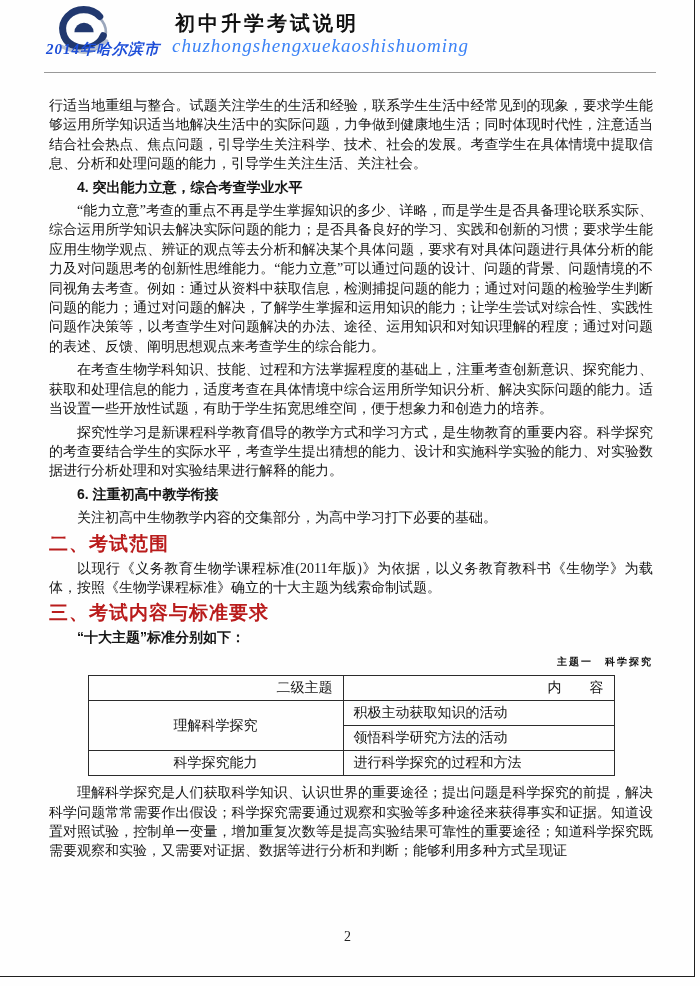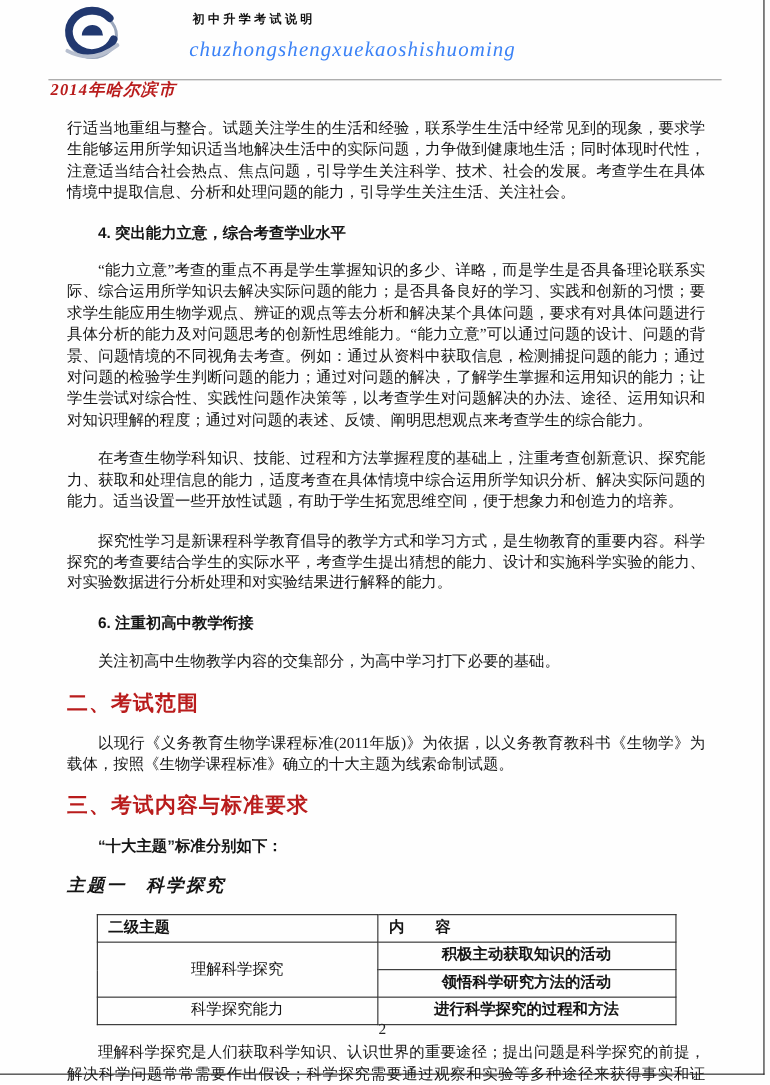--- a/index.html
+++ b/index.html
@@ -12,70 +12,69 @@
   
   .frame-right  { position:absolute; top:0; left:694px; width:1px; height:977px; background:#1f1f1f; }
   .frame-bottom { position:absolute; top:976px; left:0; width:695px; height:1px; background:#1f1f1f; }
 
   
   .header { position:absolute; top:0; left:0; width:100%; height:90px; }
   .logo { position:absolute; left:56px; top:3px; width:56px; height:62px; }
   .doc-title {
     position:absolute; left:175px; top:10px;
     font-family:Liberation Mono, monospace;
-    font-weight:700; font-size:11px; letter-spacing:3px; color:#111;
+    font-weight:700; font-size:20px; letter-spacing:3px; color:#111;
   }
   .year-city {
-    position:absolute; left:46px; top:40px; color:#b91c1c;
-    font-weight:700; font-style:italic; font-size:15px; letter-spacing:1px;margin-top:32px;
+    position:absolute; left:46px; top:40px; color:#1d4ed8;
+    font-weight:700; font-style:italic; font-size:15px; letter-spacing:1px;
   }
   .pinyin {
     position:absolute; left:172px; top:35px; color:#3b82f6;
     font-size:19px; font-style:italic; letter-spacing:1px;
   }
   .header-rule { position:absolute; left:44px; top:72px; width:612px; height:1px; background:#999; }
 
   
   .content {
     position:absolute; left:45px; top:92px; width:612px;
     font-size:14px; line-height:19.4px; text-align:justify;
   }
-  .content p { margin:16px; }
+  .content p { margin:4px; }
   .para { text-indent:2em; }
   .para-noindent { text-indent:0; }
   .h-num {
     font-family:"Liberation Sans","DejaVu Sans",sans-serif;
     font-weight:700; text-indent:2em;
   }
   .section-title {
     font-family:"Liberation Sans","DejaVu Sans",sans-serif;
     font-size:19px; font-weight:700; letter-spacing:1px;
     margin:11px 0 8px; line-height:23px; color:#b91c1c;
   }
   .lead-bold {
     font-family:"Liberation Sans","DejaVu Sans",sans-serif;
     font-weight:700; text-indent:2em; margin-top:3px;
   }
   .theme-title {
-    text-align:left; font-family:"Liberation Sans","DejaVu Sans",sans-serif;
-    font-weight:700; font-size:16px; letter-spacing:2px; margin:7px 0 5px;
+    text-align:right; font-family:"Liberation Sans","DejaVu Sans",sans-serif;
+    font-weight:700; font-size:10px; letter-spacing:2px; margin:7px 0 5px;
     text-indent:0;
-    font-style:italic;
   }
   table.theme-table {
     width:527px; margin:0 auto 7px auto; border-collapse:collapse;
     font-size:14px; text-align:center;
   }
   .theme-table th, .theme-table td {
     border:1px solid #2b2b2b; height:25px; padding:2px 10px;
     font-weight:400; line-height:18px;
   }
-  .theme-table th { text-align:left;font-weight:bold; }
+  .theme-table th { text-align:right; }
   .theme-table td.topic { text-align:center;margin-left:36px; }
-  .theme-table td.desc { text-align:center;font-weight:bold; }
+  .theme-table td.desc { text-align:left; }
   .specific-label {
     font-family:"Liberation Sans","DejaVu Sans",sans-serif;
     font-weight:700; text-indent:2em; margin-top:5px;
   }
   .page-number {
     position:absolute; top:929px; left:0; width:695px;
     text-align:center; font-size:14px; color:#222;
   }
 </style>
 </head>

